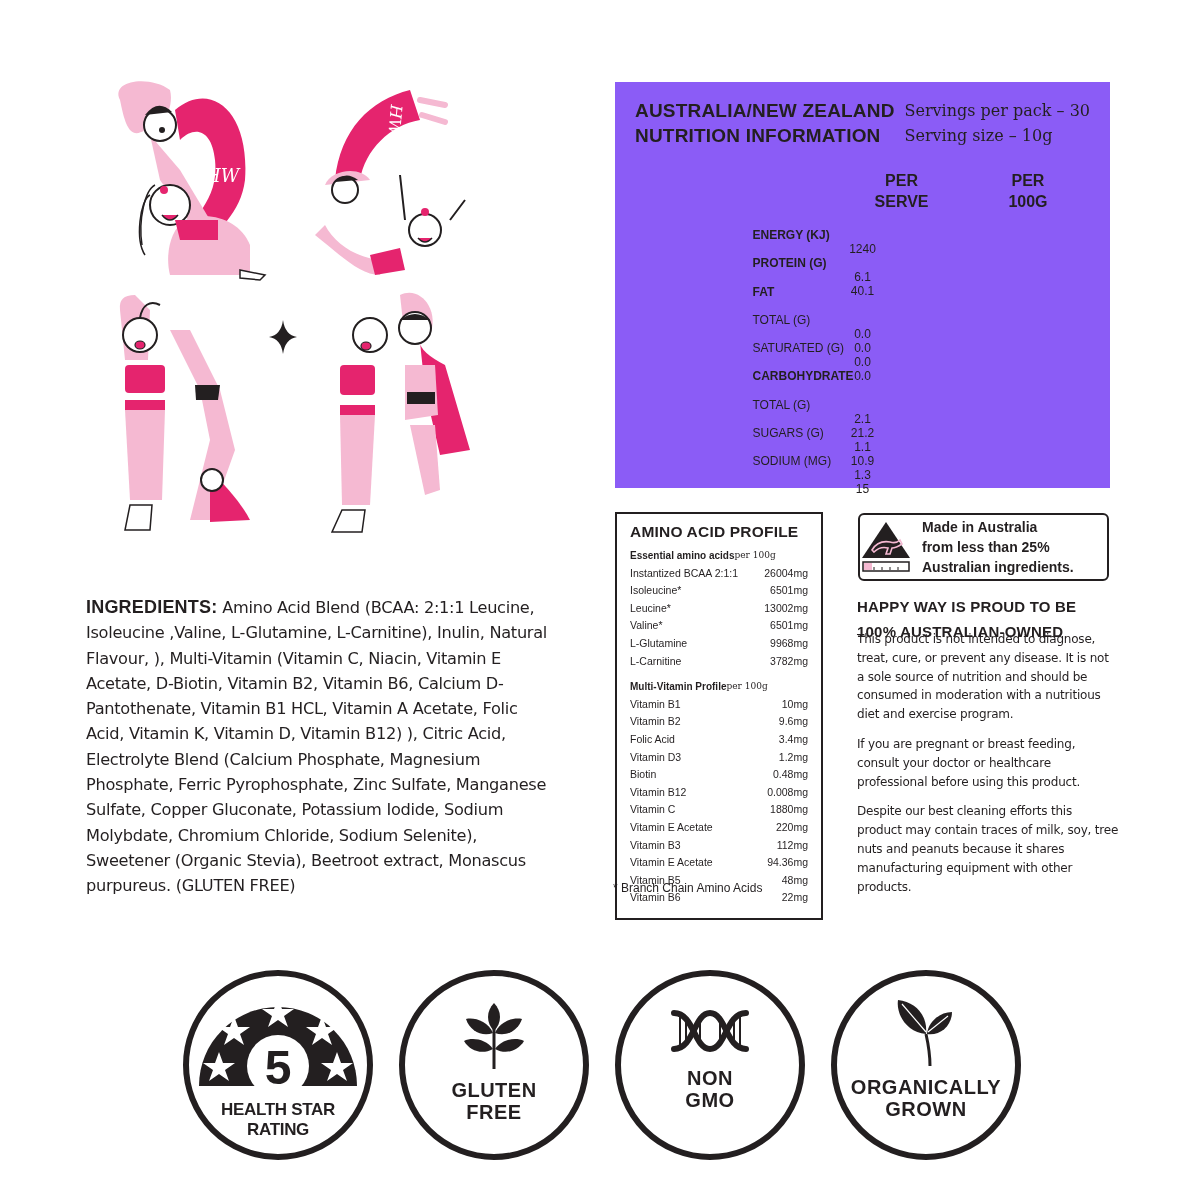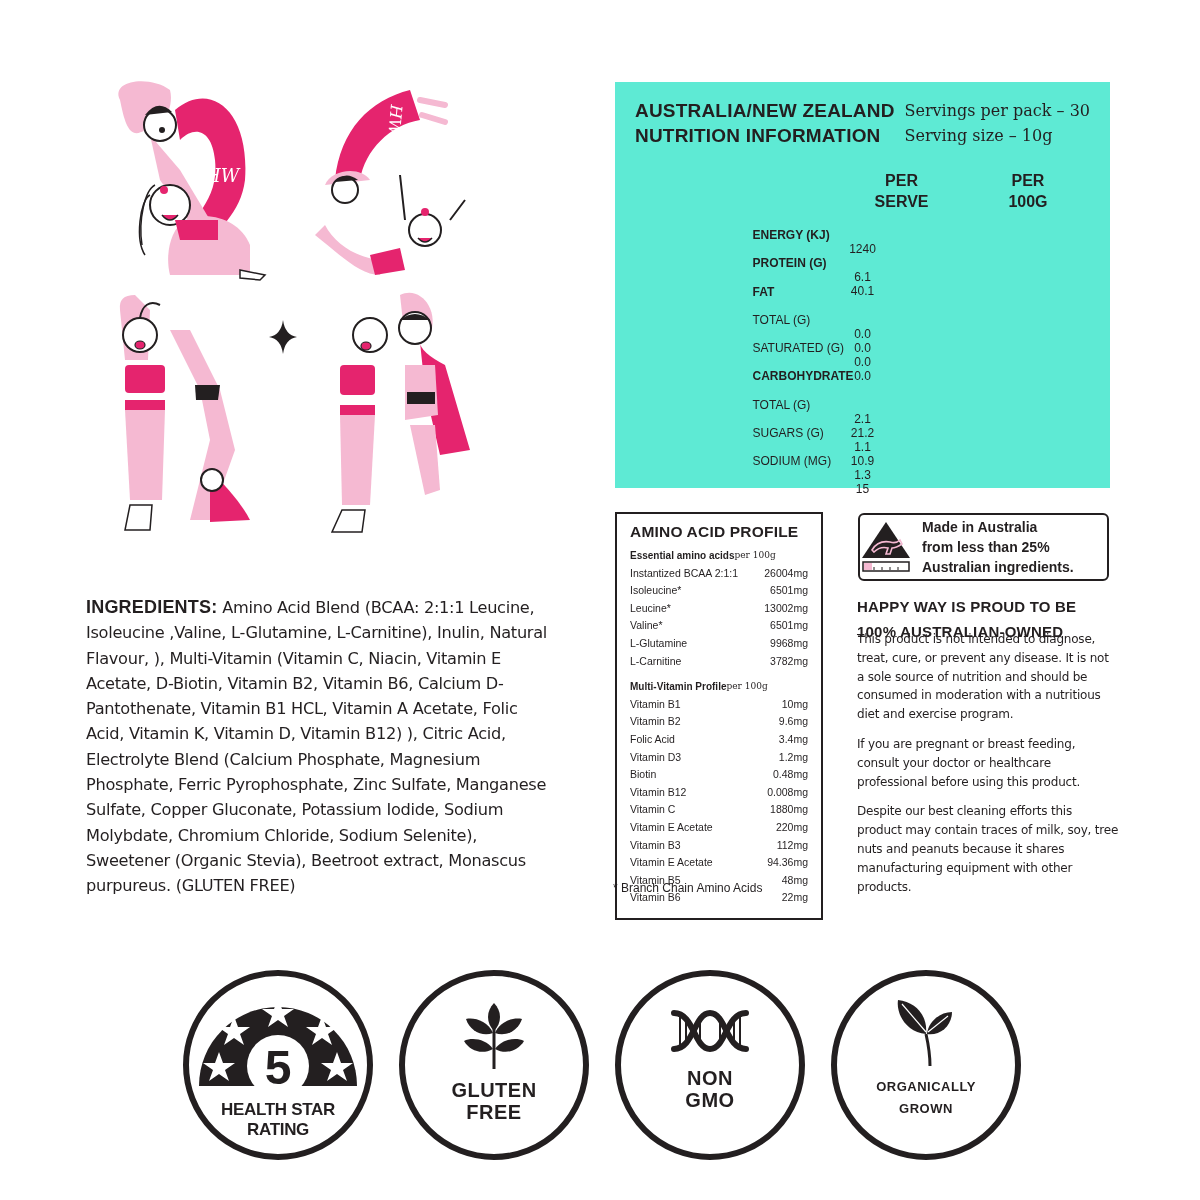--- a/index.html
+++ b/index.html
@@ -4,21 +4,21 @@
 <style>
   * { box-sizing: border-box; margin: 0; padding: 0; }
   html, body { width: 1200px; height: 1200px; background: #ffffff; overflow: hidden; }
   body { position: relative; font-family: "Liberation Sans", "DejaVu Sans", sans-serif; color: #231f20; }
 
   
   .illustrations { position: absolute; left: 100px; top: 70px; width: 400px; height: 480px; }
   .illustrations svg { width: 100%; height: 100%; }
 
   
-  .nutrition { position: absolute; left: 615px; top: 82px; width: 495px; height: 406px; background: #5eead4; padding: 16px 20px 0 20px; }
+  .nutrition { position: absolute; left: 615px; top: 82px; width: 495px; height: 406px; background: #8b5cf6; padding: 16px 20px 0 20px; }
   .nut-head { display: flex; justify-content: space-between; }
   .nut-title { font-weight: bold; font-size: 19px; line-height: 25px; letter-spacing: 0.2px; }
   .nut-serv { font-family: "DejaVu Serif", "Liberation Serif", serif; font-size: 16px; line-height: 25px; margin-top: 0px; margin-right: 0px; }
   .nut-cols { display: flex; margin-top: 22px; height: 50px; }
   .nut-cols .spacer { width: 220px; }
   .nut-cols .col { width: 140px; text-align: center; font-weight: bold; font-size: 16px; line-height: 21px; }
   .nut-cols .col + .col { width: 135px; }
   .nut-rows { margin-top: 8px; }
   .nut-row { display: flex; height: 28.3px; align-items: center; font-size: 12px; flex-direction: column; }
   .nut-row .lbl { width: 220px; }
@@ -373,18 +373,18 @@
     </div>
   </div>
 
   <div class="badge badge-org">
     <svg width="60" height="70" viewBox="0 0 60 70" style="margin-top:-12px">
       <path d="M34 68 C34 55 32 45 30 36" stroke="#231f20" stroke-width="3" fill="none"></path>
       <path d="M30 36 C10 34 0 16 2 2 C20 4 32 18 30 36Z" fill="#231f20"></path>
       <path d="M31 36 C32 24 44 14 56 14 C56 28 44 38 31 36Z" fill="#231f20"></path>
       <path d="M6 6 L30 34 M52 18 L32 34" stroke="#fff" stroke-width="1.2"></path>
     </svg>
-    <div class="lbl" style="margin-top:8px; font-size:13px;">
+    <div class="lbl" style="margin-top:8px; font-size:20px;">
       <div>ORGANICALLY</div>
       <div>GROWN</div>
     </div>
   </div>
 </div>
 
 </body></html>

